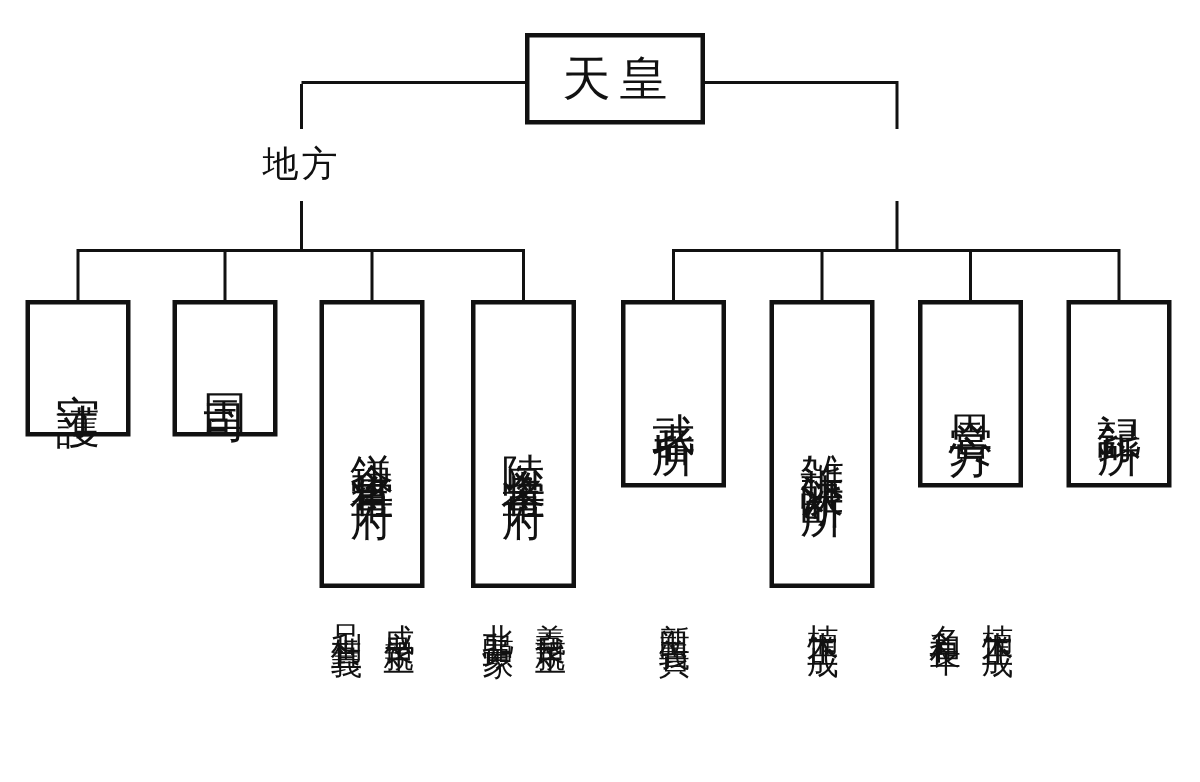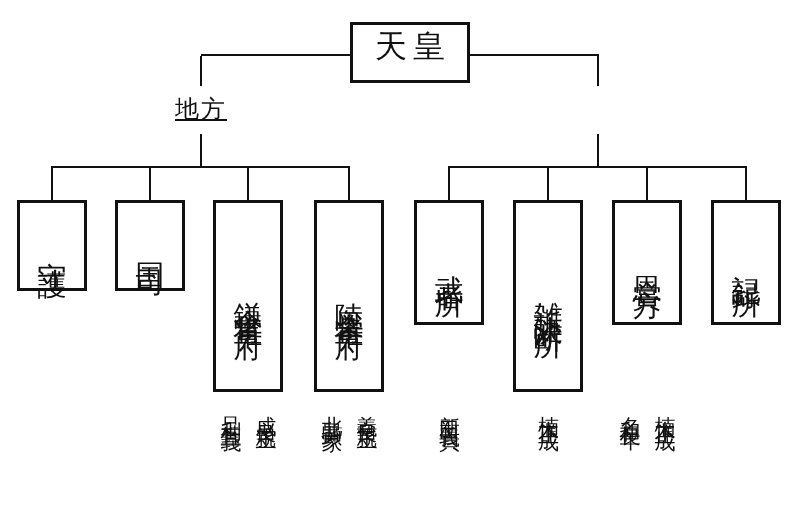--- a/index.html
+++ b/index.html
@@ -41,39 +41,38 @@
   .root-box {
     position: absolute;
     left: 350px;
     top: 22px;
     width: 120px;
     height: 61px;
     box-sizing: border-box;
     border: 3px solid #111111;
     background: #ffffff;
     display: flex;
-    align-items: flex-start;
+    align-items: center;
     justify-content: center;
     font-size: 32px;
     letter-spacing: 6px;
     text-indent: 6px;
     z-index: 2;
   }
   .branch-label {
     position: absolute;
     top: 92px;
     width: 84px;
     height: 34px;
     display: flex;
     align-items: center;
     justify-content: center;
     font-size: 24px;
     letter-spacing: 2px;
     background: #ffffff;
-    text-decoration: underline;
   }
   .annotation {
     position: absolute;
     top: 399px;
     width: 80px;
     height: 114px;
     display: flex;
     justify-content: center;
     align-items: flex-start;
   }

